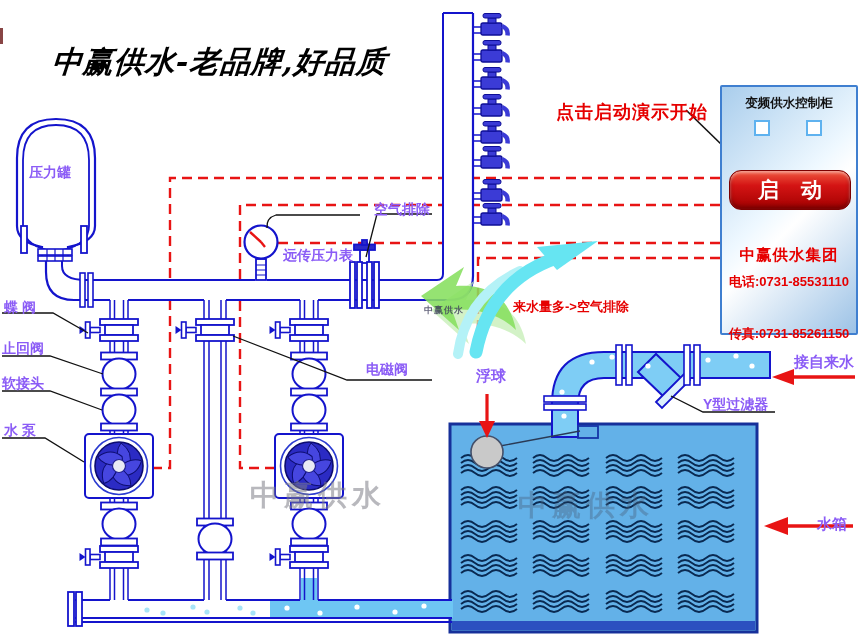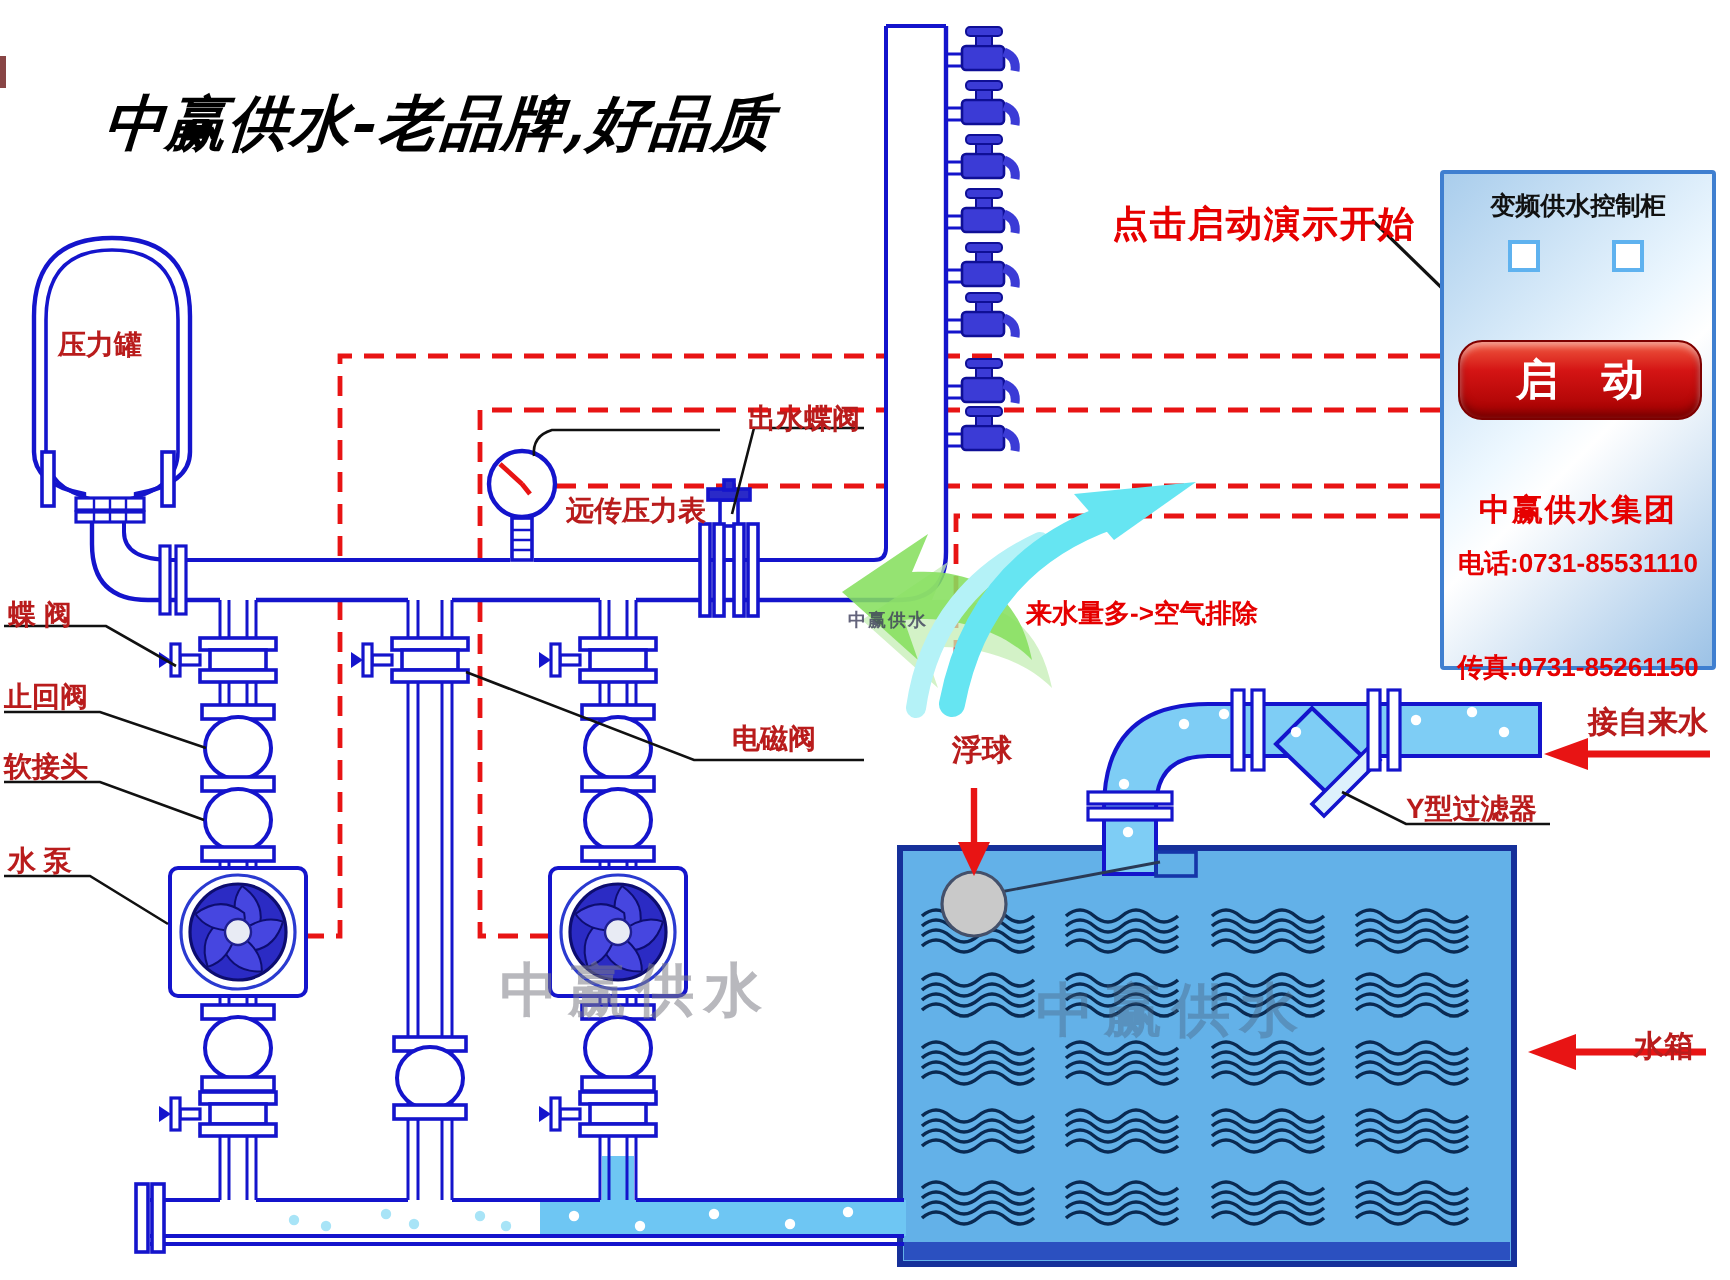--- a/index.html
+++ b/index.html
@@ -1,19 +1,19 @@
 <!DOCTYPE html>
 <html><head>
 <meta charset="utf-8">
 <style>
   html,body{margin:0;padding:0;background:#fff;}
   #stage{position:relative;width:865px;height:640px;background:#fff;overflow:hidden;
          font-family:"Liberation Sans",sans-serif;}
   #diagram{position:absolute;left:0;top:0;}
-  .lbl{position:absolute;color:#b91c1c;font-size:14px;font-weight:600;white-space:nowrap;line-height:1.15;}
+  .lbl{position:absolute;color:#8b5cf6;font-size:14px;font-weight:600;white-space:nowrap;line-height:1.15;}
   #main-title{position:absolute;left:52px;top:42px;font-family:"DejaVu Serif",serif;
       font-size:30px;font-weight:900;font-style:italic;letter-spacing:1px;color:#000;
       transform:skewX(-4deg);white-space:nowrap;}
   #click-start{position:absolute;left:556px;top:100px;color:#e60000;font-size:18px;
       font-weight:800;letter-spacing:1px;white-space:nowrap;}
   #air-note{position:absolute;left:513px;top:298px;color:#e60000;font-size:13px;font-weight:700;white-space:nowrap;}
   .watermark{position:absolute;color:rgba(125,125,135,.55);font-size:29px;font-weight:700;
       letter-spacing:5px;white-space:nowrap;pointer-events:none;}
   #watermark-tank{color:rgba(70,95,120,.38);}
   #cabinet{position:absolute;left:720px;top:85px;width:138px;height:250px;box-sizing:border-box;
@@ -340,21 +340,21 @@
   <rect x="0" y="28" width="3" height="16" fill="#6a1616" opacity="0.8"></rect>
 </svg>
 
 <div id="main-title">中赢供水-老品牌,好品质</div>
 <div class="lbl" style="left:29px;top:164px;">压力罐</div>
 <div class="lbl" style="left:4px;top:299px;">蝶 阀</div>
 <div class="lbl" style="left:2px;top:340px;">止回阀</div>
 <div class="lbl" style="left:2px;top:375px;">软接头</div>
 <div class="lbl" style="left:4px;top:422px;">水 泵</div>
 <div class="lbl" style="left:283px;top:201px;margin-top:46px;">远传压力表</div>
-<div class="lbl" style="left:374px;top:201px;">出水蝶阀</div>
+<div class="lbl" style="left:374px;top:201px;">空气排除</div>
 <div class="lbl" style="left:366px;top:361px;">电磁阀</div>
 <div class="lbl" style="left:476px;top:367px;font-weight:700;font-size:15px;">浮球</div>
 <div class="lbl" style="left:703px;top:396px;">Y型过滤器</div>
 <div class="lbl" style="left:794px;top:353px;font-size:15px;">接自来水</div>
 <div class="lbl" style="left:817px;top:515px;font-size:15px;font-weight:700;">水箱</div>
 <div id="air-note">来水量多-&gt;空气排除</div>
 <div id="click-start">点击启动演示开始</div>
 <div class="watermark" style="left:250px;top:476px;">中赢供水</div>
 <div class="watermark" id="watermark-tank" style="left:518px;top:486px;">中赢供水</div>
 <div class="watermark" style="left:424px;top:304px;font-size:9px;letter-spacing:1px;color:rgba(60,60,90,.8);">中赢供水</div>

